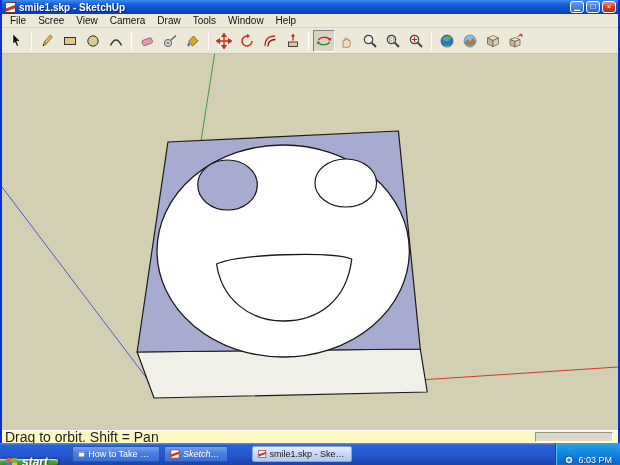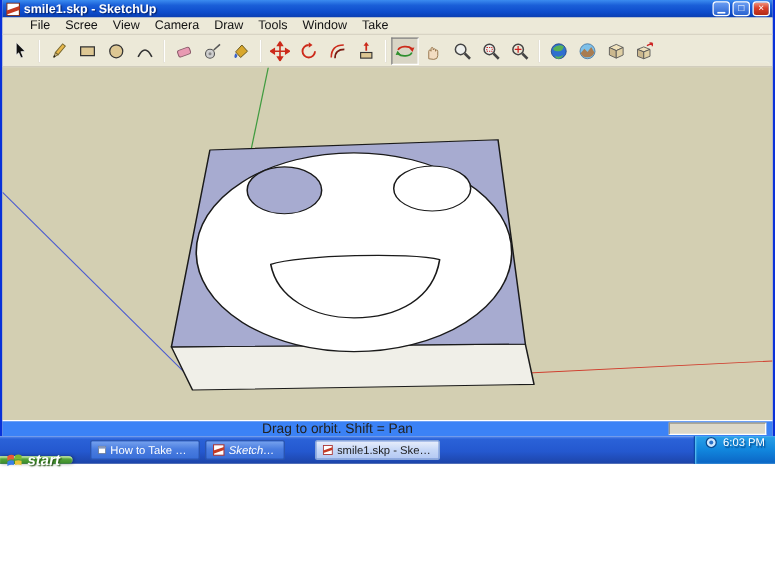--- a/index.html
+++ b/index.html
@@ -1,51 +1,51 @@
 <!DOCTYPE html>
 <html><head>
 <meta charset="utf-8">
 <style>
   * { margin:0; padding:0; box-sizing:border-box; }
   html,body { width:620px; height:465px; overflow:hidden;
     font-family:"Liberation Sans", sans-serif; font-size:11px; }
-  #screen { width:620px; height:371px; display:flex; flex-direction:column; background:#ece9d8; }
+  #screen { width:620px; height:465px; display:flex; flex-direction:column; background:#ece9d8; }
 
   
   #app { flex:1; display:flex; flex-direction:column; border-left:2px solid #0831d9; border-right:2px solid #0831d9; min-height:0; }
 
   .titlebar { height:14px; display:flex; align-items:center; padding:0 2px;
     background:linear-gradient(180deg,#3b8cf0 0%,#1a5fd8 30%,#0d4ccc 70%,#0a3db0 100%);
     color:#fff; }
   .titlebar .app-ico { width:11px; height:11px; margin:0 3px 0 1px; flex:0 0 auto; }
   .titlebar .title { font-size:10px; font-weight:bold; flex:1; white-space:nowrap; overflow:hidden;
     text-shadow:1px 1px 1px #05226a; }
   .win-controls { display:flex; gap:2px; }
   .win-btn { width:14px; height:12px; border:1px solid #fff; border-radius:3px; color:#fff;
     font-size:8px; line-height:10px; text-align:center; cursor:default;
     background:linear-gradient(180deg,#6a9df2,#2a63d0); }
   .win-btn.close { background:linear-gradient(180deg,#f09580,#d8402a 45%,#b22a16); }
 
   .menubar { height:14px; display:flex; align-items:center; background:#ece9d8;
-    border-bottom:1px solid #d8d4c4; padding-left:16px; }
+    border-bottom:1px solid #d8d4c4; padding-left:2px; }
   .menu-item { padding:0 6px; font-size:10px; color:#111; cursor:default; }
 
   .toolbar { height:26px; display:flex; align-items:center; background:#ece9d8;
     border-bottom:1px solid #c8c4b4; padding-left:3px; gap:1px; }
   .tool { width:22px; height:22px; border:1px solid transparent; background:transparent;
     display:flex; align-items:center; justify-content:center; padding:0; cursor:default; }
   .tool svg { width:16px; height:16px; display:block; }
   .tool.pressed { border-color:#808080 #fff #fff #808080; background:#d9d5c5; }
   .sep { width:1px; height:18px; background:#aca899; border-right:1px solid #fff; margin:0 3px; }
 
   .canvas-wrap { flex:1; min-height:0; background:#d3cfb2; position:relative; }
   .canvas-wrap svg { width:100%; height:100%; display:block; }
 
-  .statusbar { height:13px; background:#3b82f6; border-top:1px solid #fff;
-    display:flex; align-items:center; font-size:11px; color:#222; padding:0 3px;text-align:center; }
+  .statusbar { height:13px; background:#fef9c3; border-top:1px solid #fff;
+    display:flex; align-items:center; font-size:14px; color:#222; padding:0 3px; }
   .statusbar .hint { flex:1; white-space:nowrap; overflow:hidden; }
   .vcb { width:78px; height:10px; background:#dcd8c8; border:1px solid;
     border-color:#9a9687 #fff #fff #9a9687; margin-right:2px; font-size:8px; text-align:right; }
 
   
   .taskbar { height:22px; display:flex; align-items:stretch;
     background:linear-gradient(180deg,#5c8ef0 0%,#2a62d8 10%,#2458cf 55%,#1d44a8 100%); }
   .start-btn { width:58px; display:flex; align-items:center; gap:3px; padding:0 6px 0 5px;
     border-radius:0 9px 9px 0; cursor:default;
     background:linear-gradient(180deg,#8fce6a 0%,#4f9f38 45%,#3b8a28 100%);
@@ -55,21 +55,21 @@
   .tb-btn { height:16px; margin-top:3px; margin-left:4px; display:flex; align-items:center; gap:3px;
     padding:0 5px; border-radius:2px; border:1px solid #2a55b0; cursor:default;
     background:linear-gradient(180deg,#76a2ee 0%,#4a7de0 45%,#3a6fd8 100%);
     color:#fff; font-size:9px; white-space:nowrap; overflow:hidden; }
   .tb-btn .lbl { overflow:hidden; text-overflow:ellipsis; }
   .tb-btn.b1 { width:88px; margin-left:14px; }
   .tb-btn.b2 { width:64px;font-style:italic; }
   .tb-btn.b3 { width:100px; margin-left:24px;
     background:linear-gradient(180deg,#e8eefb 0%,#c6d7f7 50%,#b4c9f2 100%);
     color:#1a1a1a; border-color:#8aa6d8; }
-  .tray { margin-left:auto; display:flex; align-items:flex-end; gap:4px; padding:0 8px 12px 8px;
+  .tray { margin-left:auto; display:flex; align-items:flex-end; gap:4px; padding:0 8px 0 8px;
     background:linear-gradient(180deg,#2aa1e8 0%,#1186dd 50%,#0b64c4 100%);
     border-left:1px solid #0a4aa8; box-shadow:inset 1px 0 1px #5cc0f0; }
   .tray .clock { color:#fff; font-size:9px; text-shadow:1px 1px 1px #064a90; }
 </style>
 </head>
 <body>
 
 <div id="screen">
   <div id="app">
 
@@ -87,21 +87,21 @@
     </div>
 
     <div class="menubar">
       <span class="menu-item">File</span>
       <span class="menu-item">Scree</span>
       <span class="menu-item">View</span>
       <span class="menu-item">Camera</span>
       <span class="menu-item">Draw</span>
       <span class="menu-item">Tools</span>
       <span class="menu-item">Window</span>
-      <span class="menu-item">Take</span>
+      <span class="menu-item">Help</span>
     </div>
 
     <div class="toolbar">
       <button class="tool">
         <svg viewBox="0 0 16 16">
           <path d="M5 1 L12 8 L8.7 8.3 L10.5 12.5 L8.8 13.3 L7 9.2 L5 11 Z" fill="#111" stroke="#fff" stroke-width="0.5"></path>
         </svg>
       </button>
       <span class="sep"></span>
       <button class="tool">

